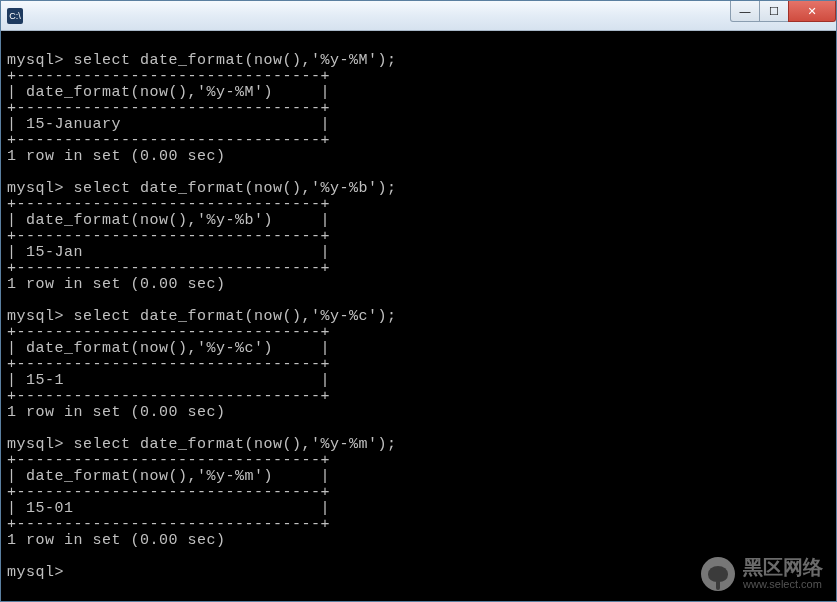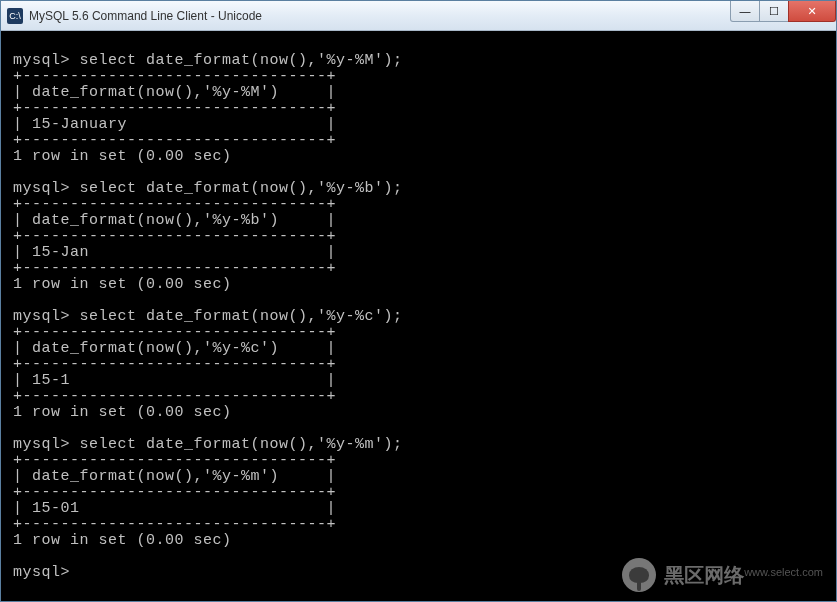--- a/index.html
+++ b/index.html
@@ -73,21 +73,21 @@
       margin-right: 0;
     }
     .win-btn.min { border-bottom-left-radius: 3px; }
     .console {
       flex: 1;
       background: #000;
       color: #c0c0c0;
       font-family: "Courier New", monospace;
       font-size: 15px;
       line-height: 16px;
-      padding: 6px 0 6px 12px;
+      padding: 6px 0 6px 6px;
       white-space: pre;
       overflow: hidden;
       position: relative;
       letter-spacing: 0.5px;
     }
     .watermark {
       position: absolute;
       right: 14px;
       bottom: 10px;
       display: flex;
@@ -117,33 +117,32 @@
       position: absolute;
       width: 4px;
       height: 10px;
       background: #555;
       bottom: -8px;
       left: 8px;
       border-radius: 2px;
     }
     .wm-text {
       display: flex;
-      flex-direction: row;
+      flex-direction: column;
       color: #999;
     }
     .wm-cn { font-size: 20px; font-weight: bold; line-height: 1; }
     .wm-url { font-size: 11px; line-height: 1.4; color: #777;}
   </style>
 </head>
 <body>
 
 <div class="window">
   <div class="titlebar">
     <div class="title-icon">C:\</div>
-    <div class="title-text">MySQL 5.6 Command Line Client - Unicode</div>
     <div class="window-controls">
       <div class="win-btn min">—</div>
       <div class="win-btn">☐</div>
       <div class="win-btn close">✕</div>
     </div>
   </div>
   <div class="console" id="console">
 mysql&gt; select date_format(now(),'%y-%M');
 +--------------------------------+
 | date_format(now(),'%y-%M')     |

